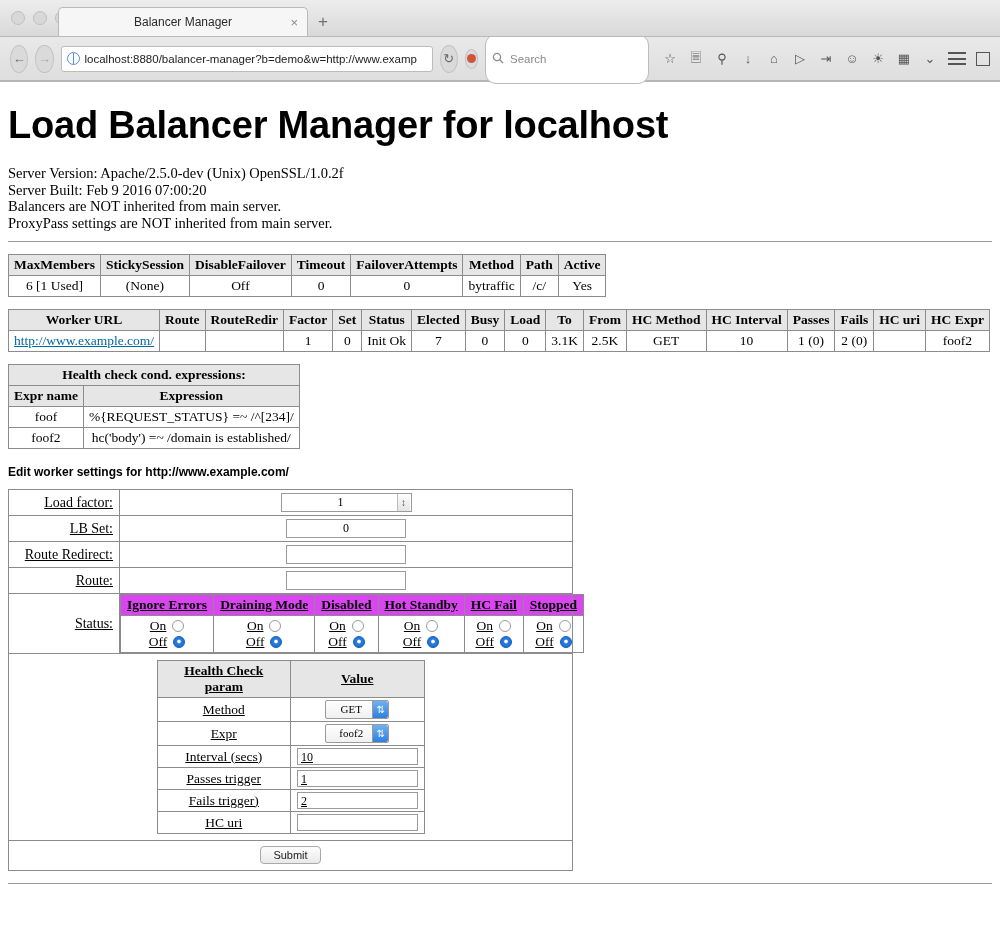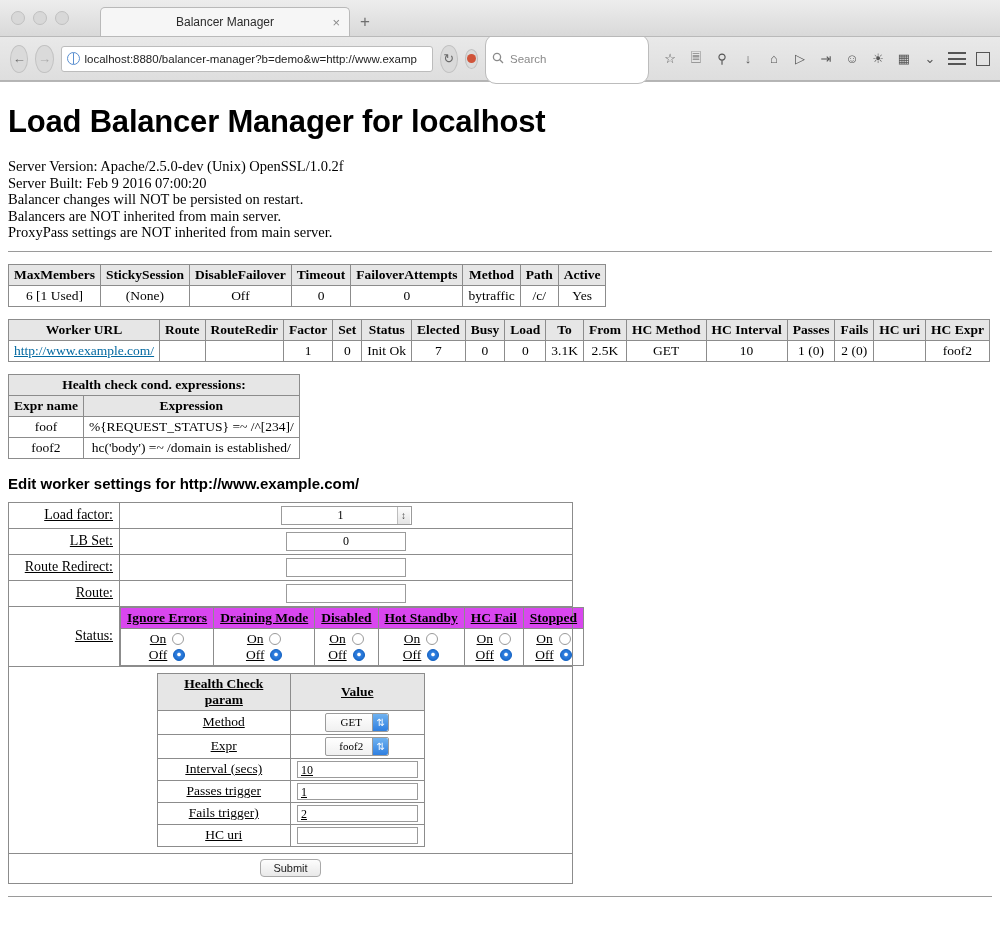--- a/index.html
+++ b/index.html
@@ -39,21 +39,21 @@
   .traffic span {
     width: 12px; height: 12px;
     border-radius: 50%;
     background: #d8d8d8;
     border: 1px solid #c0c0c0;
     display: block;
   }
   .tabstrip {
     display: flex;
     align-items: flex-end;
-    padding-left: 100px;
+    padding-left: 58px;
     height: 36px;
   }
   .tab {
     width: 250px;
     height: 29px;
     background: #f6f6f6;
     border: 1px solid #b9b9b9;
     border-bottom: none;
     border-radius: 5px 5px 0 0;
     display: flex;
@@ -177,21 +177,21 @@
   }
 
   
   .page {
     padding: 16px 8px 0 8px;
     color: #000;
     font-family: "Liberation Serif", serif;
   }
   h1.title {
     font-family: "Liberation Sans", sans-serif;
-    font-size: 31px;
+    font-size: 38px;
     font-weight: bold;
     margin: 6px 0 18px 0;
     letter-spacing: -0.2px;
   }
   .meta {
     font-family: "Liberation Serif", serif;
     font-size: 14.5px;
     line-height: 16.5px;
     margin-bottom: 10px;
   }
@@ -205,21 +205,21 @@
     font-size: 17px;
     font-weight: bold;
     margin: 0 0 10px 0;
   }
   h2.section a {
     color: #2244cc;
     text-decoration: underline;
   }
   h3.section {
     font-family: "Liberation Sans", sans-serif;
-    font-size: 15px;
+    font-size: 12px;
     font-weight: bold;
     margin: 16px 0 10px 0;
   }
 
   table.data {
     border-collapse: collapse;
     font-family: "Liberation Serif", serif;
     font-size: 13.5px;
     margin-bottom: 12px;
   }
@@ -448,21 +448,20 @@
   </div>
 </div>
 
 <div class="page">
 
   <h1 class="title">Load Balancer Manager for localhost</h1>
 
   <div class="meta">
     <div>Server Version: Apache/2.5.0-dev (Unix) OpenSSL/1.0.2f</div>
     <div>Server Built: Feb 9 2016 07:00:20</div>
-    <div>Balancer changes will NOT be persisted on restart.</div>
     <div>Balancers are NOT inherited from main server.</div>
     <div>ProxyPass settings are NOT inherited from main server.</div>
   </div>
 
   <hr class="rule">
 
 
   <table class="data">
     <thead>
       <tr>

